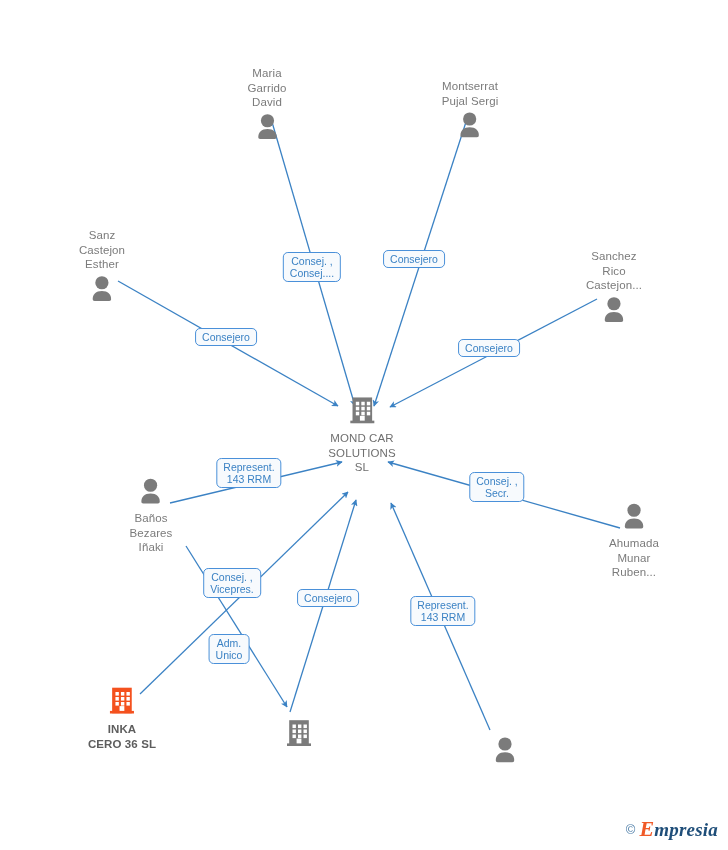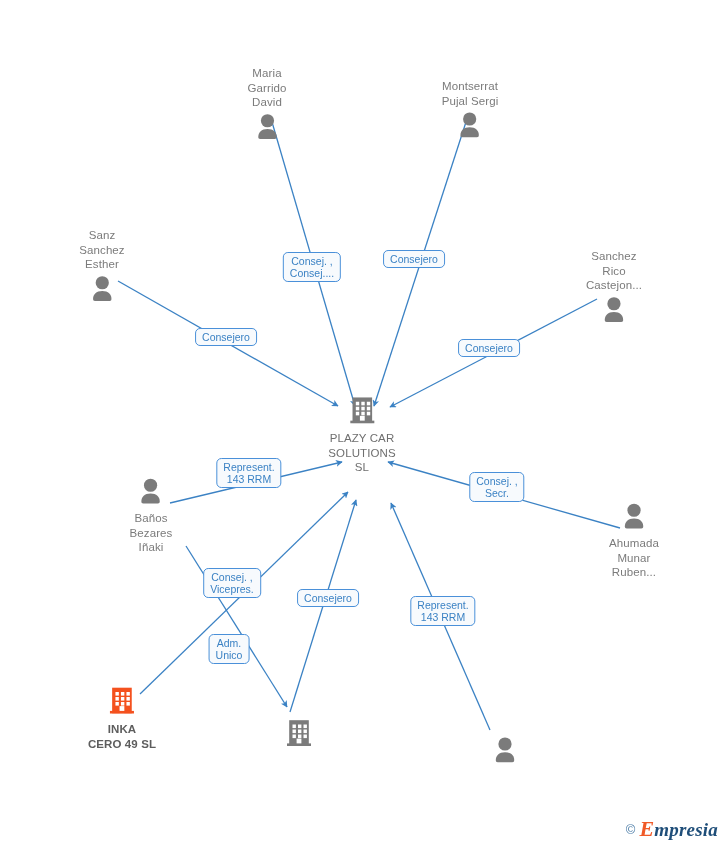--- a/index.html
+++ b/index.html
@@ -76,21 +76,21 @@
     <div class="node person" style="left: 470px; top: 105px;">
       <div class="cap" style="margin-bottom: 3px; margin-top: 12px;">Montserrat
 Pujal Sergi</div>
       <span class="glyph"><svg width="30" height="28" viewBox="0 0 30 28">
           <circle cx="15" cy="8" r="6.6" fill="#7b7b7b"></circle>
           <path d="M15 16.2c-6.0 0-9.2 3.4-9.2 8.0 0 1.3 0.6 2.0 1.9 2.0h14.6c1.3 0 1.9-0.7 1.9-2.0 0-4.6-3.2-8.0-9.2-8.0z" fill="#7b7b7b"></path>
         </svg></span>
     </div>
     <div class="node person" style="left: 102px; top: 267px;">
       <div class="cap" style="margin-bottom: 3px; margin-top: 0px;">Sanz
-Sanchez
+Castejon
 Esther</div>
       <span class="glyph"><svg width="30" height="28" viewBox="0 0 30 28">
           <circle cx="15" cy="8" r="6.6" fill="#7b7b7b"></circle>
           <path d="M15 16.2c-6.0 0-9.2 3.4-9.2 8.0 0 1.3 0.6 2.0 1.9 2.0h14.6c1.3 0 1.9-0.7 1.9-2.0 0-4.6-3.2-8.0-9.2-8.0z" fill="#7b7b7b"></path>
         </svg></span>
     </div>
     <div class="node person" style="left: 614px; top: 285px;">
       <div class="cap" style="margin-bottom: 3px; margin-top: 6px;">Sanchez
 Rico
 Castejon...</div>
@@ -107,21 +107,21 @@
           <rect x="19.5" y="6.5" width="3.4" height="3.6" fill="#ffffff"></rect>
           <rect x="8.5" y="11.5" width="3.4" height="3.6" fill="#ffffff"></rect>
           <rect x="14" y="11.5" width="3.4" height="3.6" fill="#ffffff"></rect>
           <rect x="19.5" y="11.5" width="3.4" height="3.6" fill="#ffffff"></rect>
           <rect x="8.5" y="16.5" width="3.4" height="3.6" fill="#ffffff"></rect>
           <rect x="14" y="16.5" width="3.4" height="3.6" fill="#ffffff"></rect>
           <rect x="19.5" y="16.5" width="3.4" height="3.6" fill="#ffffff"></rect>
           <rect x="12.6" y="20.6" width="4.8" height="7.2" fill="#ffffff"></rect>
           <rect x="3.0" y="25.4" width="24.0" height="2.6" fill="#7b7b7b"></rect>
         </svg></span>
-      <div class="cap">PLAZY CAR
+      <div class="cap">MOND CAR
 SOLUTIONS
 SL</div>
     </div>
     <div class="node person" style="left: 151px; top: 516px;">
       <span class="glyph"><svg width="30" height="28" viewBox="0 0 30 28">
           <circle cx="15" cy="8" r="6.6" fill="#7b7b7b"></circle>
           <path d="M15 16.2c-6.0 0-9.2 3.4-9.2 8.0 0 1.3 0.6 2.0 1.9 2.0h14.6c1.3 0 1.9-0.7 1.9-2.0 0-4.6-3.2-8.0-9.2-8.0z" fill="#7b7b7b"></path>
         </svg></span>
       <div class="cap">Baños
 Bezares
@@ -145,21 +145,21 @@
           <rect x="8.5" y="11.5" width="3.4" height="3.6" fill="#ffffff"></rect>
           <rect x="14" y="11.5" width="3.4" height="3.6" fill="#ffffff"></rect>
           <rect x="19.5" y="11.5" width="3.4" height="3.6" fill="#ffffff"></rect>
           <rect x="8.5" y="16.5" width="3.4" height="3.6" fill="#ffffff"></rect>
           <rect x="14" y="16.5" width="3.4" height="3.6" fill="#ffffff"></rect>
           <rect x="19.5" y="16.5" width="3.4" height="3.6" fill="#ffffff"></rect>
           <rect x="12.6" y="20.6" width="4.8" height="7.2" fill="#ffffff"></rect>
           <rect x="3.0" y="25.4" width="24.0" height="2.6" fill="#f4511e"></rect>
         </svg></span>
       <div class="cap">INKA
-CERO 49  SL</div>
+CERO 36  SL</div>
     </div>
     <div class="node company" style="left: 299px; top: 735px;">
       <span class="glyph"><svg width="30" height="30" viewBox="0 0 30 30">
           <rect x="5.2" y="2.2" width="19.6" height="25.6" fill="#7b7b7b"></rect>
           <rect x="8.5" y="6.5" width="3.4" height="3.6" fill="#ffffff"></rect>
           <rect x="14" y="6.5" width="3.4" height="3.6" fill="#ffffff"></rect>
           <rect x="19.5" y="6.5" width="3.4" height="3.6" fill="#ffffff"></rect>
           <rect x="8.5" y="11.5" width="3.4" height="3.6" fill="#ffffff"></rect>
           <rect x="14" y="11.5" width="3.4" height="3.6" fill="#ffffff"></rect>
           <rect x="19.5" y="11.5" width="3.4" height="3.6" fill="#ffffff"></rect>

